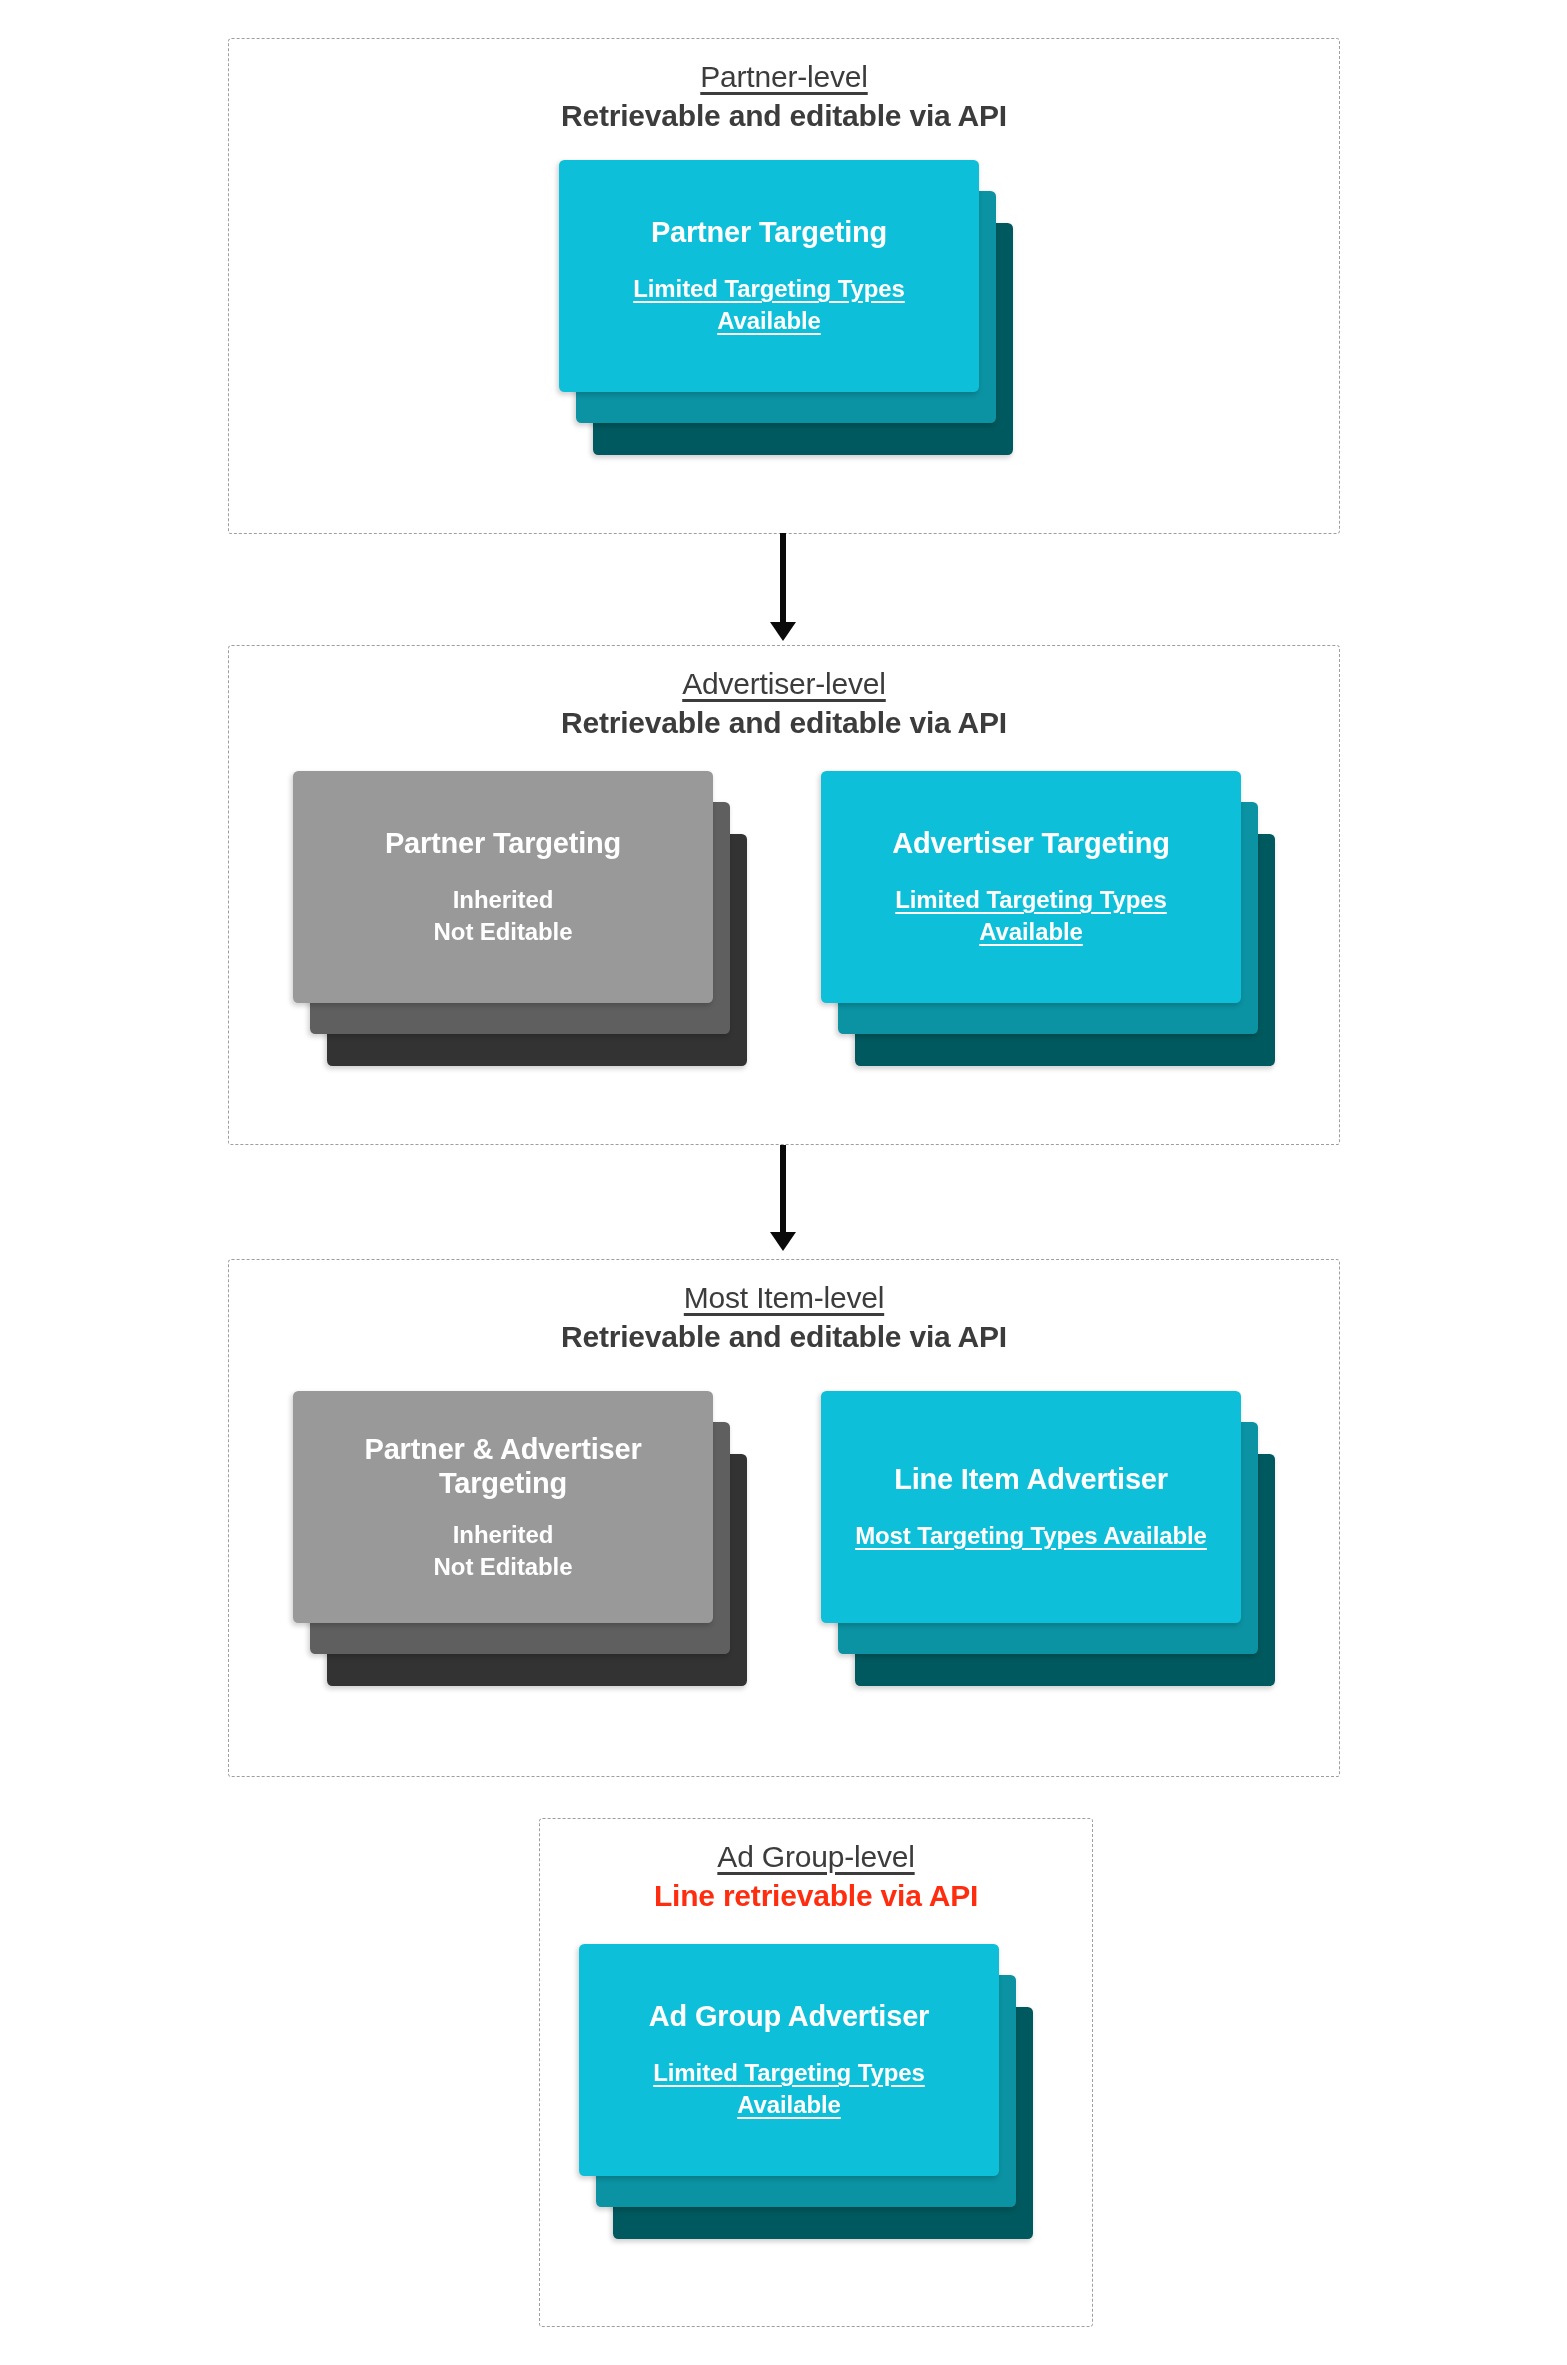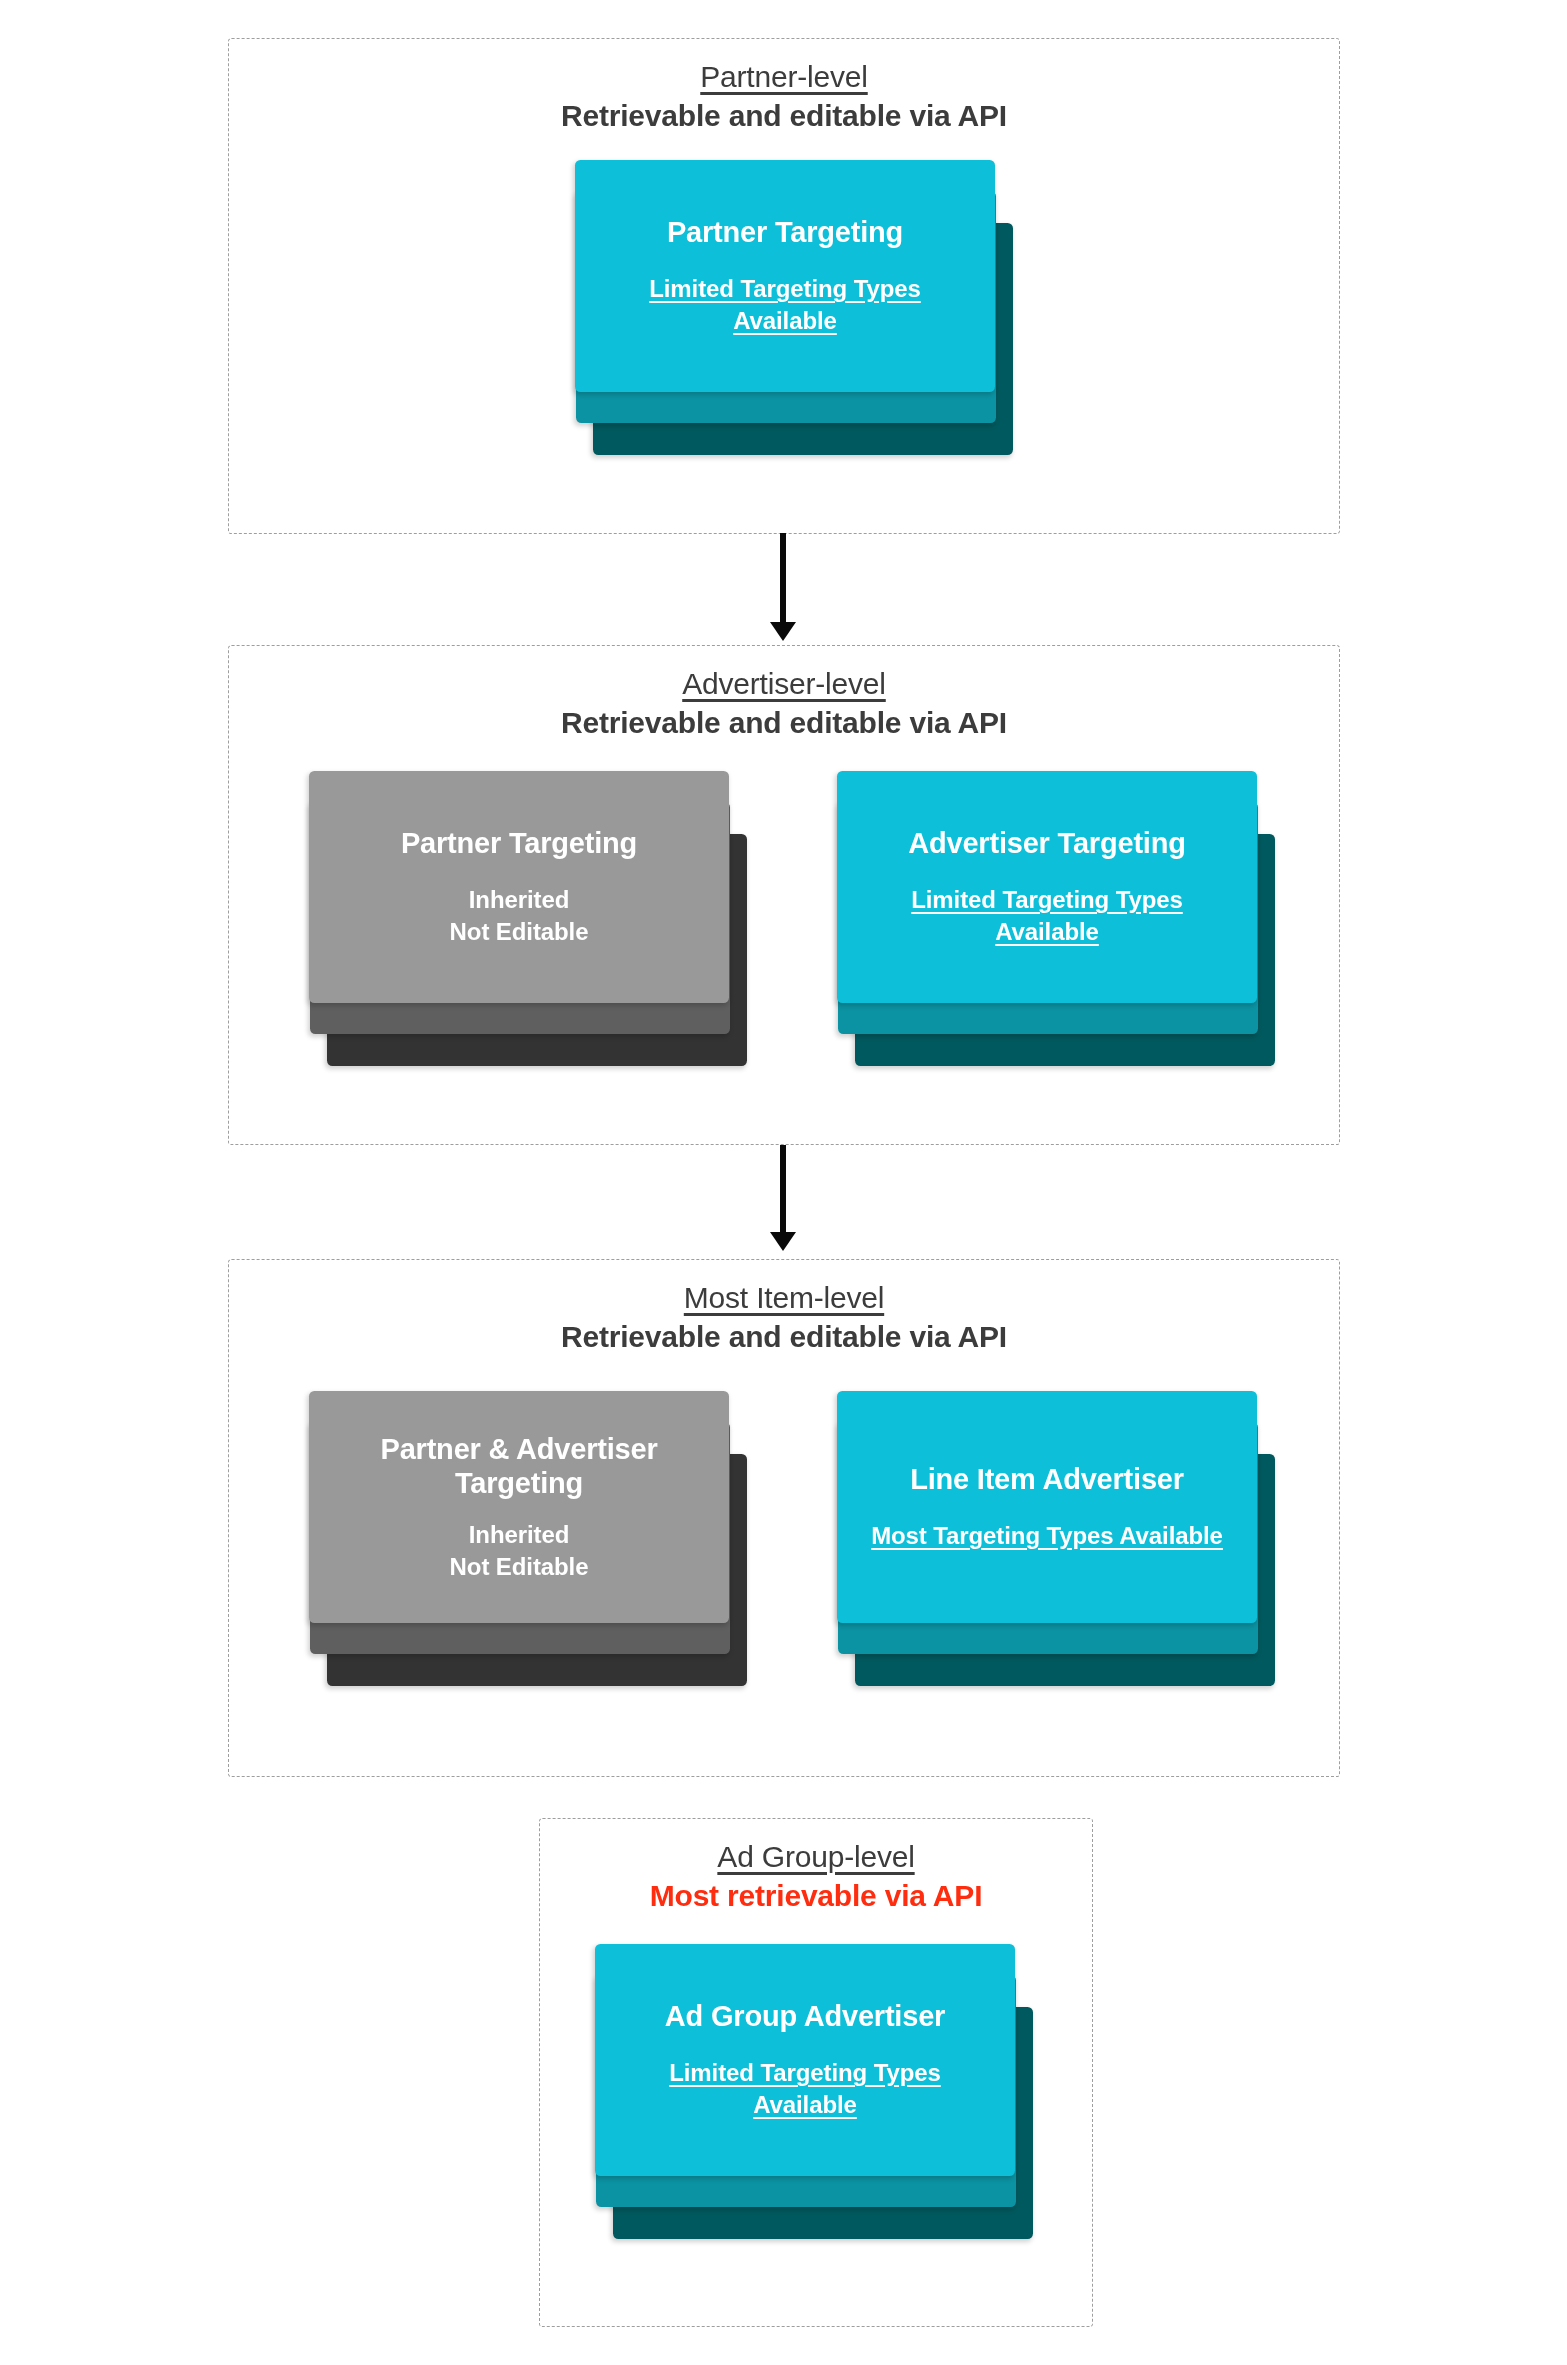--- a/index.html
+++ b/index.html
@@ -67,21 +67,21 @@
     position: absolute;
     border-radius: 5.4px;
     width: 420px;
     height: 232px;
   }
 
   .card-layer.back2 { left: 34px; top: 63px; }
   .card-layer.back1 { left: 17px; top: 31px; }
 
   .card-layer.front {
-    left: 16px;
+    left: 0;
     top: 0;
     display: flex;
     flex-direction: column;
     align-items: center;
     justify-content: center;
     padding: 9px 21.4px;
     box-shadow: -1.8px 2.7px 5.4px rgba(0,0,0,0.18);
   }
 
   
@@ -210,21 +210,21 @@
       <div class="card-layer front">
         <div class="card-title">Line Item Advertiser</div>
         <div class="card-note">Most Targeting Types Available</div>
       </div>
     </div>
   </div>
 
   <div class="level-box" style="left:518px; top:1818px; width:554px; height:509px;margin-left:21px;">
     <div class="level-header">
       <span class="level-title">Ad Group-level</span>
-      <span class="level-sub alert">Most retrievable via API</span>
+      <span class="level-sub alert">Line retrievable via API</span>
     </div>
 
     <div class="card-stack cyan" style="left:39px; top:125px;">
       <div class="card-layer back2"></div>
       <div class="card-layer back1"></div>
       <div class="card-layer front">
         <div class="card-title">Ad Group Advertiser</div>
         <div class="card-note">Limited Targeting Types Available</div>
       </div>
     </div>

